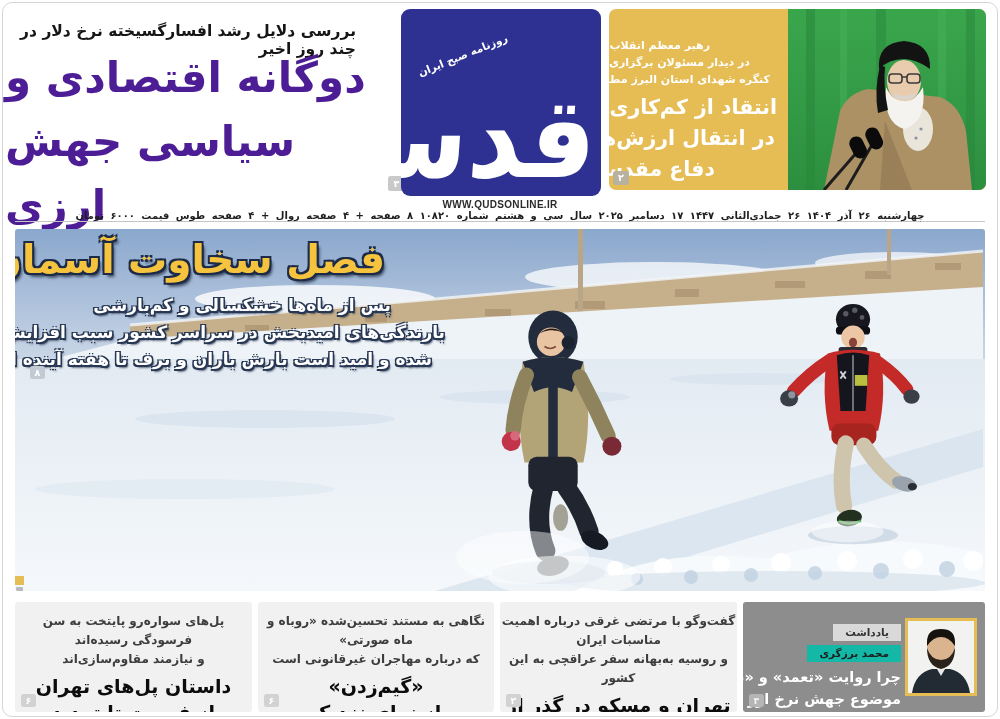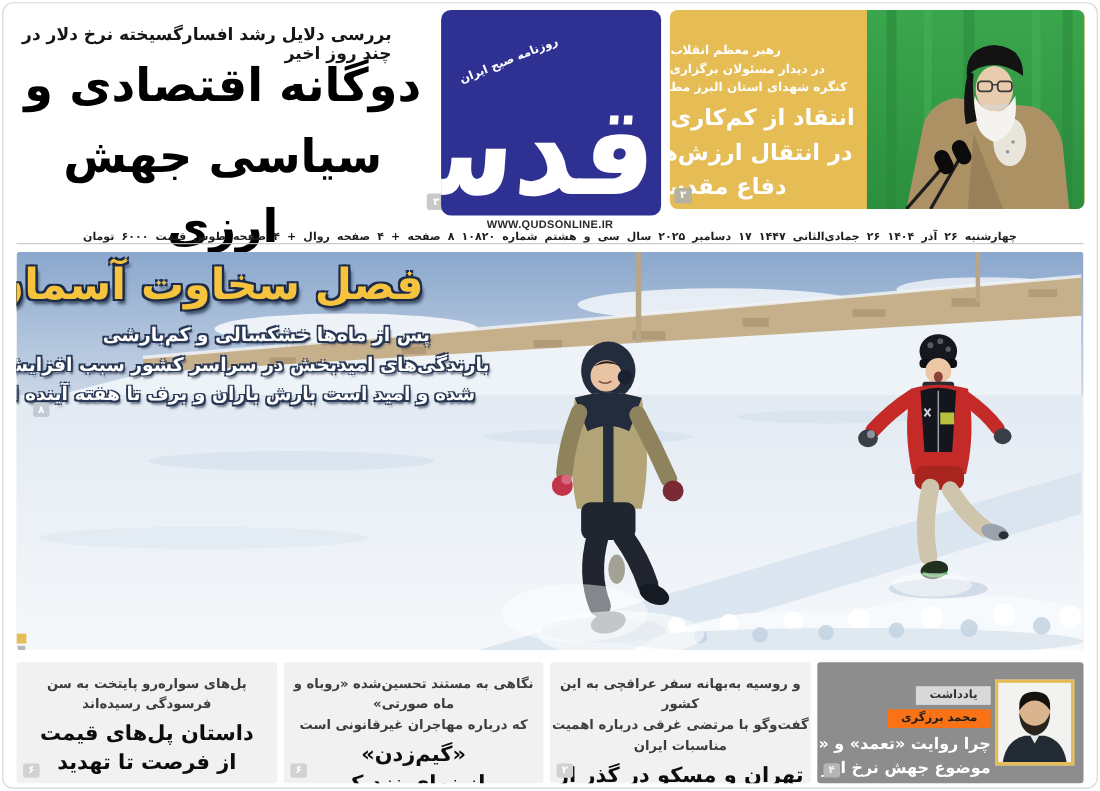--- a/index.html
+++ b/index.html
@@ -2,22 +2,22 @@
 <html lang="fa"><head>
 <meta charset="utf-8">
 <style>
   html,body{margin:0;padding:0;background:#fff;}
   body{width:1000px;height:719px;overflow:hidden;font-family:"DejaVu Sans",sans-serif;}
   .page{position:relative;width:1000px;height:719px;background:#fff;}
   .frame{position:absolute;inset:2px;border:1.5px solid #d6d6d6;border-radius:10px;pointer-events:none;}
   
   .lead-kicker{position:absolute;left:15px;top:22px;width:365px;direction:rtl;text-align:right;
     padding-left:0;padding-right:24px;box-sizing:border-box;font-size:15.5px;font-weight:bold;color:#161616;}
-  .lead-headline{position:absolute;left:5px;top:46px;width:395px;direction:rtl;text-align:center;
-    font-size:42px;font-weight:bold;color:#000000;line-height:64px;letter-spacing:-1px;}
+  .lead-headline{position:absolute;left:5px;top:46px;width:395px;direction:rtl;text-align:left;
+    font-size:42px;font-weight:bold;color:#4c1d95;line-height:64px;letter-spacing:-1px;}
   .logo-box{position:absolute;left:401px;top:9px;width:200px;height:187px;background:#2e3192;border-radius:9px;overflow:hidden;}
   .logo-tagline{position:absolute;left:14px;top:40px;color:#fff;font-size:10.5px;font-weight:bold;
     transform:rotate(-22deg);direction:rtl;white-space:nowrap;}
   .logo-text{position:absolute;right:8px;bottom:2px;color:#fff;font-size:104px;line-height:104px;
     font-weight:bold;direction:rtl;transform:skewX(-4deg) scaleY(1.08);transform-origin:bottom right;}
   .leader-box{position:absolute;left:609px;top:9px;width:377px;height:181px;background:#e6bc55;border-radius:7px;overflow:hidden;}
   .leader-line{position:absolute;direction:rtl;white-space:nowrap;color:#fff;font-weight:bold;}
   .lk{font-size:11px;padding-left:12px;}
   .lh{font-size:20.5px;}
   .leader-photo{position:absolute;left:179px;top:0;width:198px;height:181px;}
@@ -41,21 +41,21 @@
   .credit-glyph{position:absolute;left:1px;top:358px;width:7px;height:10px;background:#9aa0a6;opacity:.7;border-radius:1px;}
   
   .bbox{position:absolute;top:602px;height:110px;background:#f1f1f1;border-radius:3px;direction:rtl;
     text-align:center;box-sizing:border-box;padding-top:10px;overflow:hidden;}
   .bbox .k{font-size:12px;font-weight:bold;color:#3d3d3d;line-height:19px;}
   .bbox .h{font-size:19px;font-weight:bold;color:#0c0c0c;line-height:26px;margin-top:4px;}
   .note-box{position:absolute;left:743px;top:602px;width:242px;height:110px;background:#8d8d8d;border-radius:3px;direction:rtl;overflow:hidden;}
   .note-photo{position:absolute;right:8px;top:16px;width:72px;height:78px;border:3px solid #e6bc55;background:#f4f4f2;box-sizing:border-box;}
   .chip{position:absolute;right:84px;font-size:10.5px;font-weight:bold;line-height:15px;padding:1px 12px;white-space:nowrap;}
   .chip-label{top:22px;background:#d9d9d9;color:#333;text-align:right;}
-  .chip-author{top:43px;background:#f97316;color:#1d1d1d;margin-left:24px;}
+  .chip-author{top:43px;background:#14b8a6;color:#1d1d1d;margin-left:24px;}
   .note-headline{position:absolute;right:84px;top:64px;width:166px;text-align:right;font-size:14.5px;
     font-weight:bold;color:#fff;line-height:22px;white-space:nowrap;}
 </style>
 </head>
 <body>
 
 <div class="page">
   <div class="frame"></div>
 
   <div class="lead-kicker">بررسی دلایل رشد افسارگسیخته نرخ دلار در چند روز اخیر</div>
@@ -234,36 +234,37 @@
     <div class="hero-sub" style="top:66px;right:594px;">پس از ماه‌ها خشکسالی و کم‌بارشی</div>
     <div class="hero-sub" style="top:93px;right:540px;">بارندگی‌های امیدبخش در سراسر کشور سبب افزایش شور و نشاط</div>
     <div class="hero-sub" style="top:120px;right:553px;">شده و امید است بارش باران و برف تا هفته آینده ادامه داشته باشد</div>
     <div class="pbadge" style="left:15px;top:137px;width:15px;height:13px;background:#c2cbd4;">۸</div>
     <div class="credit-mark"></div>
     <div class="credit-glyph"></div>
   </figure>
 
   <div class="bbox" style="left:15px;width:237px;">
     <div class="k">پل‌های سواره‌رو پایتخت به سن فرسودگی رسیده‌اند</div>
-    <div class="h">داستان پل‌های قیمت</div>
+    <div class="k">و نیازمند مقاوم‌سازی‌اند</div>
+    <div class="h">داستان پل‌های تهران</div>
     <div class="h" style="margin-top:0;">از فرصت تا تهدید</div>
     <div class="pbadge" style="left:6px;bottom:5px;width:15px;height:13px;background:#d2d2d2;">۶</div>
   </div>
 
   <div class="bbox" style="left:258px;width:236px;">
     <div class="k">نگاهی به مستند تحسین‌شده «روباه و ماه صورتی»</div>
     <div class="k">که درباره مهاجران غیرقانونی است</div>
     <div class="h">«گیم‌زدن»</div>
     <div class="h" style="margin-top:0;">از نمای نزدیک</div>
     <div class="pbadge" style="left:6px;bottom:5px;width:15px;height:13px;background:#d2d2d2;">۶</div>
   </div>
 
   <div class="bbox" style="left:500px;width:237px;">
+    <div class="k">گفت‌وگو با مرتضی غرقی درباره اهمیت مناسبات ایران</div>
     <div class="k">و روسیه به‌بهانه سفر عراقچی به این کشور</div>
-    <div class="k">گفت‌وگو با مرتضی غرقی درباره اهمیت مناسبات ایران</div>
     <div class="h">تهران و مسکو در گذر از کلیشه‌های</div>
 
     <div class="pbadge" style="left:6px;bottom:5px;width:15px;height:13px;background:#d2d2d2;">۲</div>
   </div>
 
   <div class="note-box">
     <div class="note-photo">
       <svg width="66" height="72" viewBox="0 0 66 72">
         <rect width="66" height="72" fill="#f2f2f0"></rect>
         <ellipse cx="33" cy="27" rx="14" ry="16" fill="#d9b48e"></ellipse>

